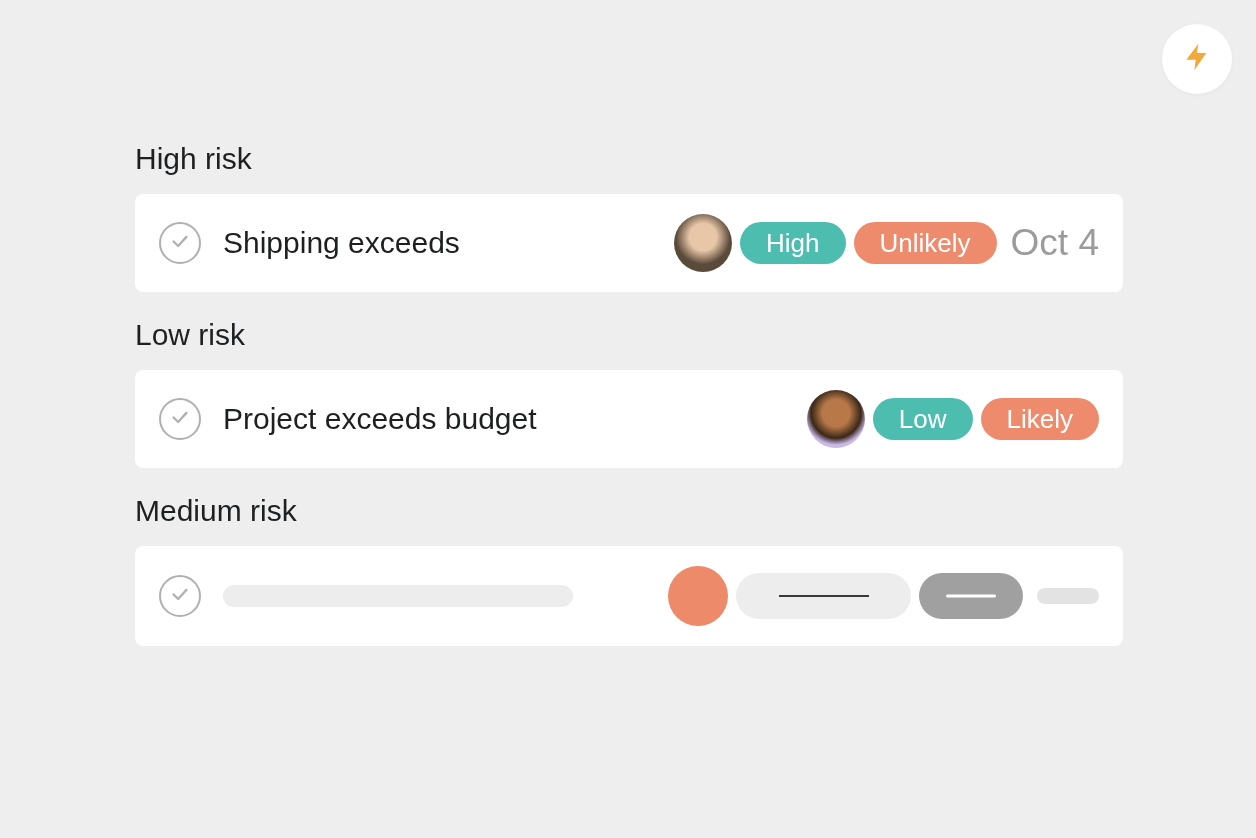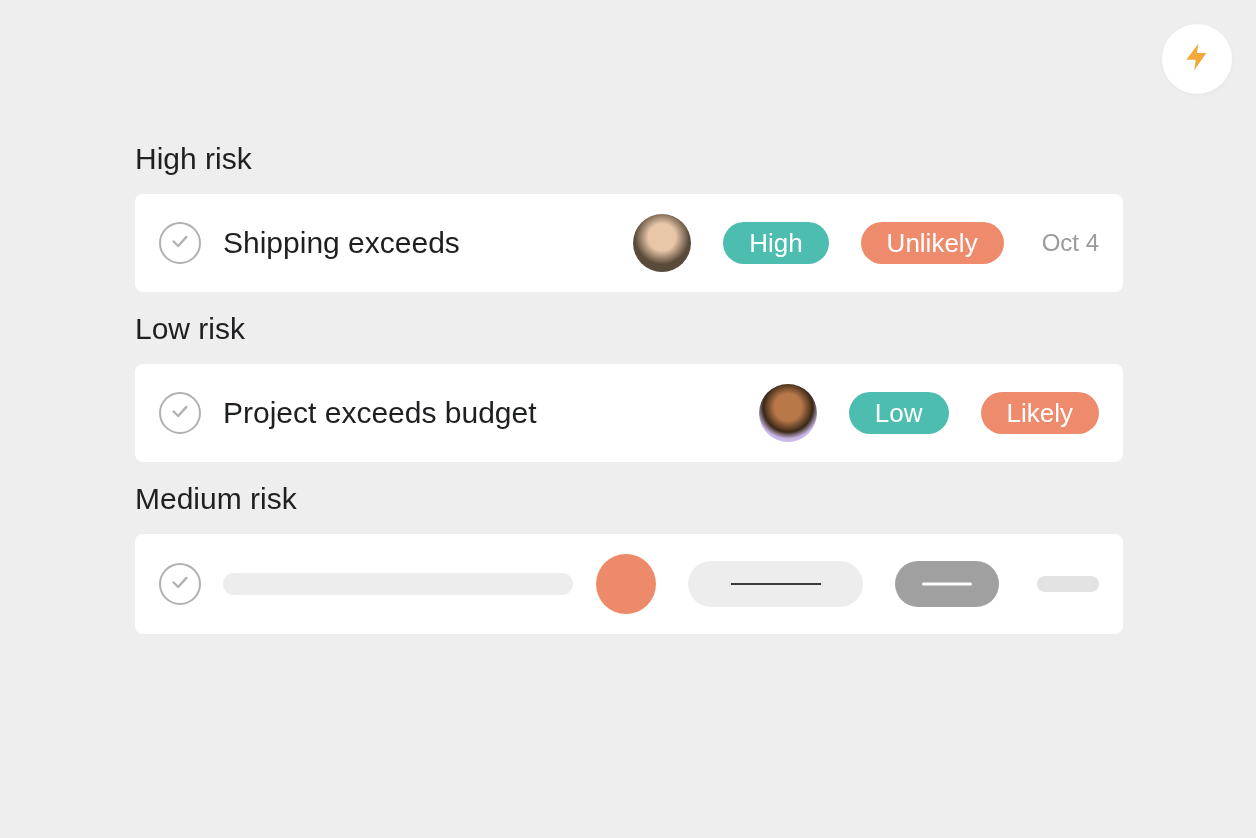--- a/index.html
+++ b/index.html
@@ -24,21 +24,21 @@
       justify-content: center;
       box-shadow: 0 1px 4px rgba(0,0,0,0.04);
     }
     .content {
       position: absolute;
       left: 135px;
       top: 142px;
       width: 988px;
     }
     .section {
-      margin-bottom: 20px;
+      margin-bottom: 26px;
     }
     .section-header {
       font-size: 30px;
       font-weight: 500;
       color: #1e1f21;
       margin-bottom: 18px;
     }
     .card {
       background: #ffffff;
       border-radius: 8px;
@@ -71,21 +71,21 @@
       height: 22px;
       width: 350px;
       background: #ededed;
       border-radius: 14px;
       flex: 0 0 auto;
     }
     .spacer { flex: 1; }
     .right-group {
       display: flex;
       align-items: center;
-      gap: 32px;
+      gap: 8px;
     }
     .avatar {
       width: 58px;
       height: 58px;
       border-radius: 50%;
       flex-shrink: 0;
     }
     .avatar-1 { background: radial-gradient(circle at 50% 40%, #e8c6a8 30%, #5a4a3a 60%); }
     .avatar-placeholder { background: #ec8a6a; }
     .avatar-2 { background: radial-gradient(circle at 50% 40%, #b87848 30%, #3a2818 55%, #c9b8e8 70%); }
@@ -122,21 +122,21 @@
     .pill-placeholder-dark::after {
       content: "";
       position: absolute;
       left: 50%; top: 50%;
       transform: translate(-50%, -50%);
       width: 50px; height: 3px;
       background: #ffffff;
       border-radius: 2px;
     }
     .date-text {
-      font-size: 24px;
+      font-size: 37px;
       color: #9b9b9b;
       font-weight: 400;
       margin-left: 6px;
     }
     .date-placeholder {
       width: 62px;
       height: 16px;
       background: #e3e3e3;
       border-radius: 10px;
       margin-left: 6px;

